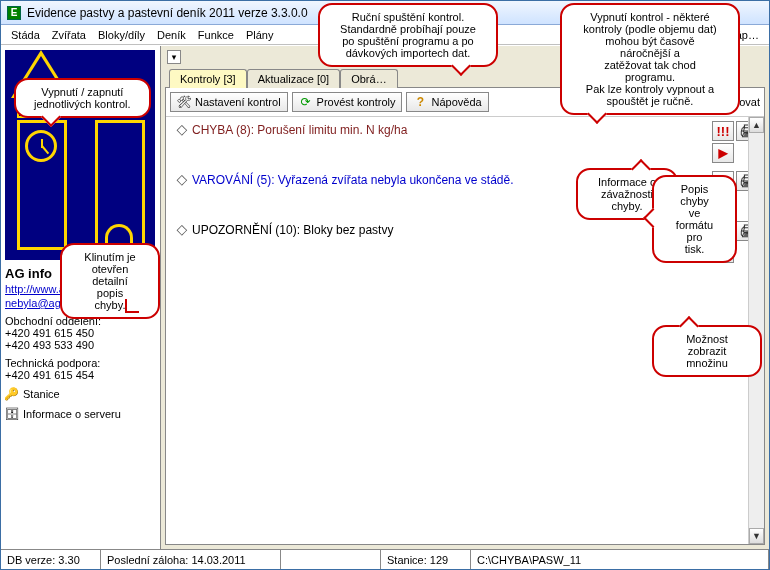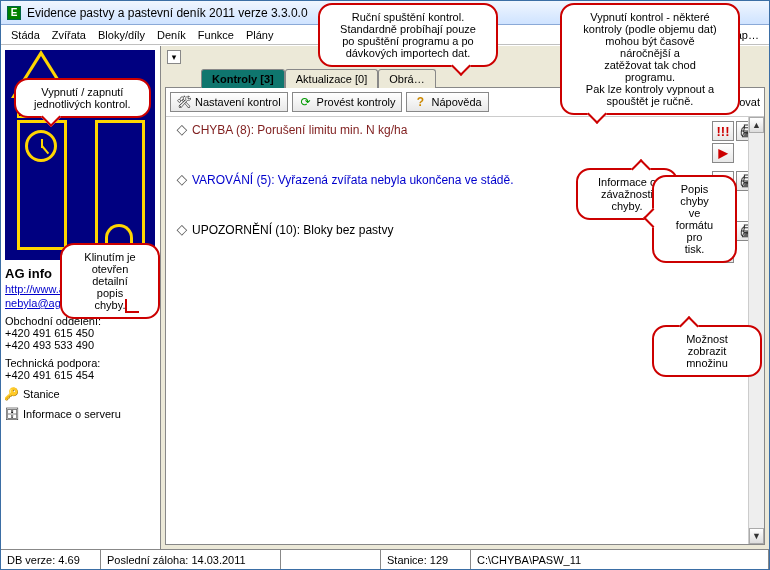--- a/index.html
+++ b/index.html
@@ -98,21 +98,21 @@
     align-items:flex-end;
   }
   .tab {
     border:1px solid #888; border-bottom:none;
     padding:3px 10px;
     background:#ece9d8;
     border-top-left-radius:3px;border-top-right-radius:3px;
     cursor:default;font-size:11px;
     position:relative;top:1px;
   }
-  .tab.active { background:#0f766e; font-weight:bold; z-index:2;margin-left:32px;}
+  .tab.active { background:#fef9c3; font-weight:normal; z-index:2;}
   .tabpanel {
     flex:1; background:#fff; border:1px solid #888;
     margin:0 4px 4px 4px; display:flex; flex-direction:column;
     overflow:hidden;
   }
   .toolbar {
     display:flex; align-items:center; gap:4px;
     padding:4px; border-bottom:1px solid #ccc;
   }
   .btn {
@@ -319,21 +319,21 @@
               <div class="sbbtn">▼</div>
             </div>
           </div>
 
         </div>
       </div>
     </div>
   </div>
 
   <div class="statusbar">
-    <div class="cell" style="width:100px">DB verze: 4.69</div>
+    <div class="cell" style="width:100px">DB verze: 3.30</div>
     <div class="cell" style="width:180px">Poslední záloha: 14.03.2011</div>
     <div class="cell" style="width:100px"></div>
     <div class="cell" style="width:90px">Stanice: 129</div>
     <div class="cell" style="flex:1">C:\CHYBA\PASW_11</div>
   </div>
 </div>
 
 <div class="callout co-tail-bl" style="top:78px;left:14px;"><span>Vypnutí / zapnutí<br>jednotlivých kontrol.</span></div>
 <div class="callout co-tail-br" style="top:3px;left:318px;width:180px"><span>Ruční spuštění kontrol.<br>Standardně probíhají pouze<br>po spuštění programu a po<br>dávkových importech dat.</span></div>
 <div class="callout co-tail-bl" style="top:3px;left:560px;width:195px"><span>Vypnutí kontrol - některé<br>kontroly (podle objemu dat)<br>mohou být časově náročnější a<br>zatěžovat tak chod programu.<br>Pak lze kontroly vypnout a<br>spouštět je ručně.</span></div>

